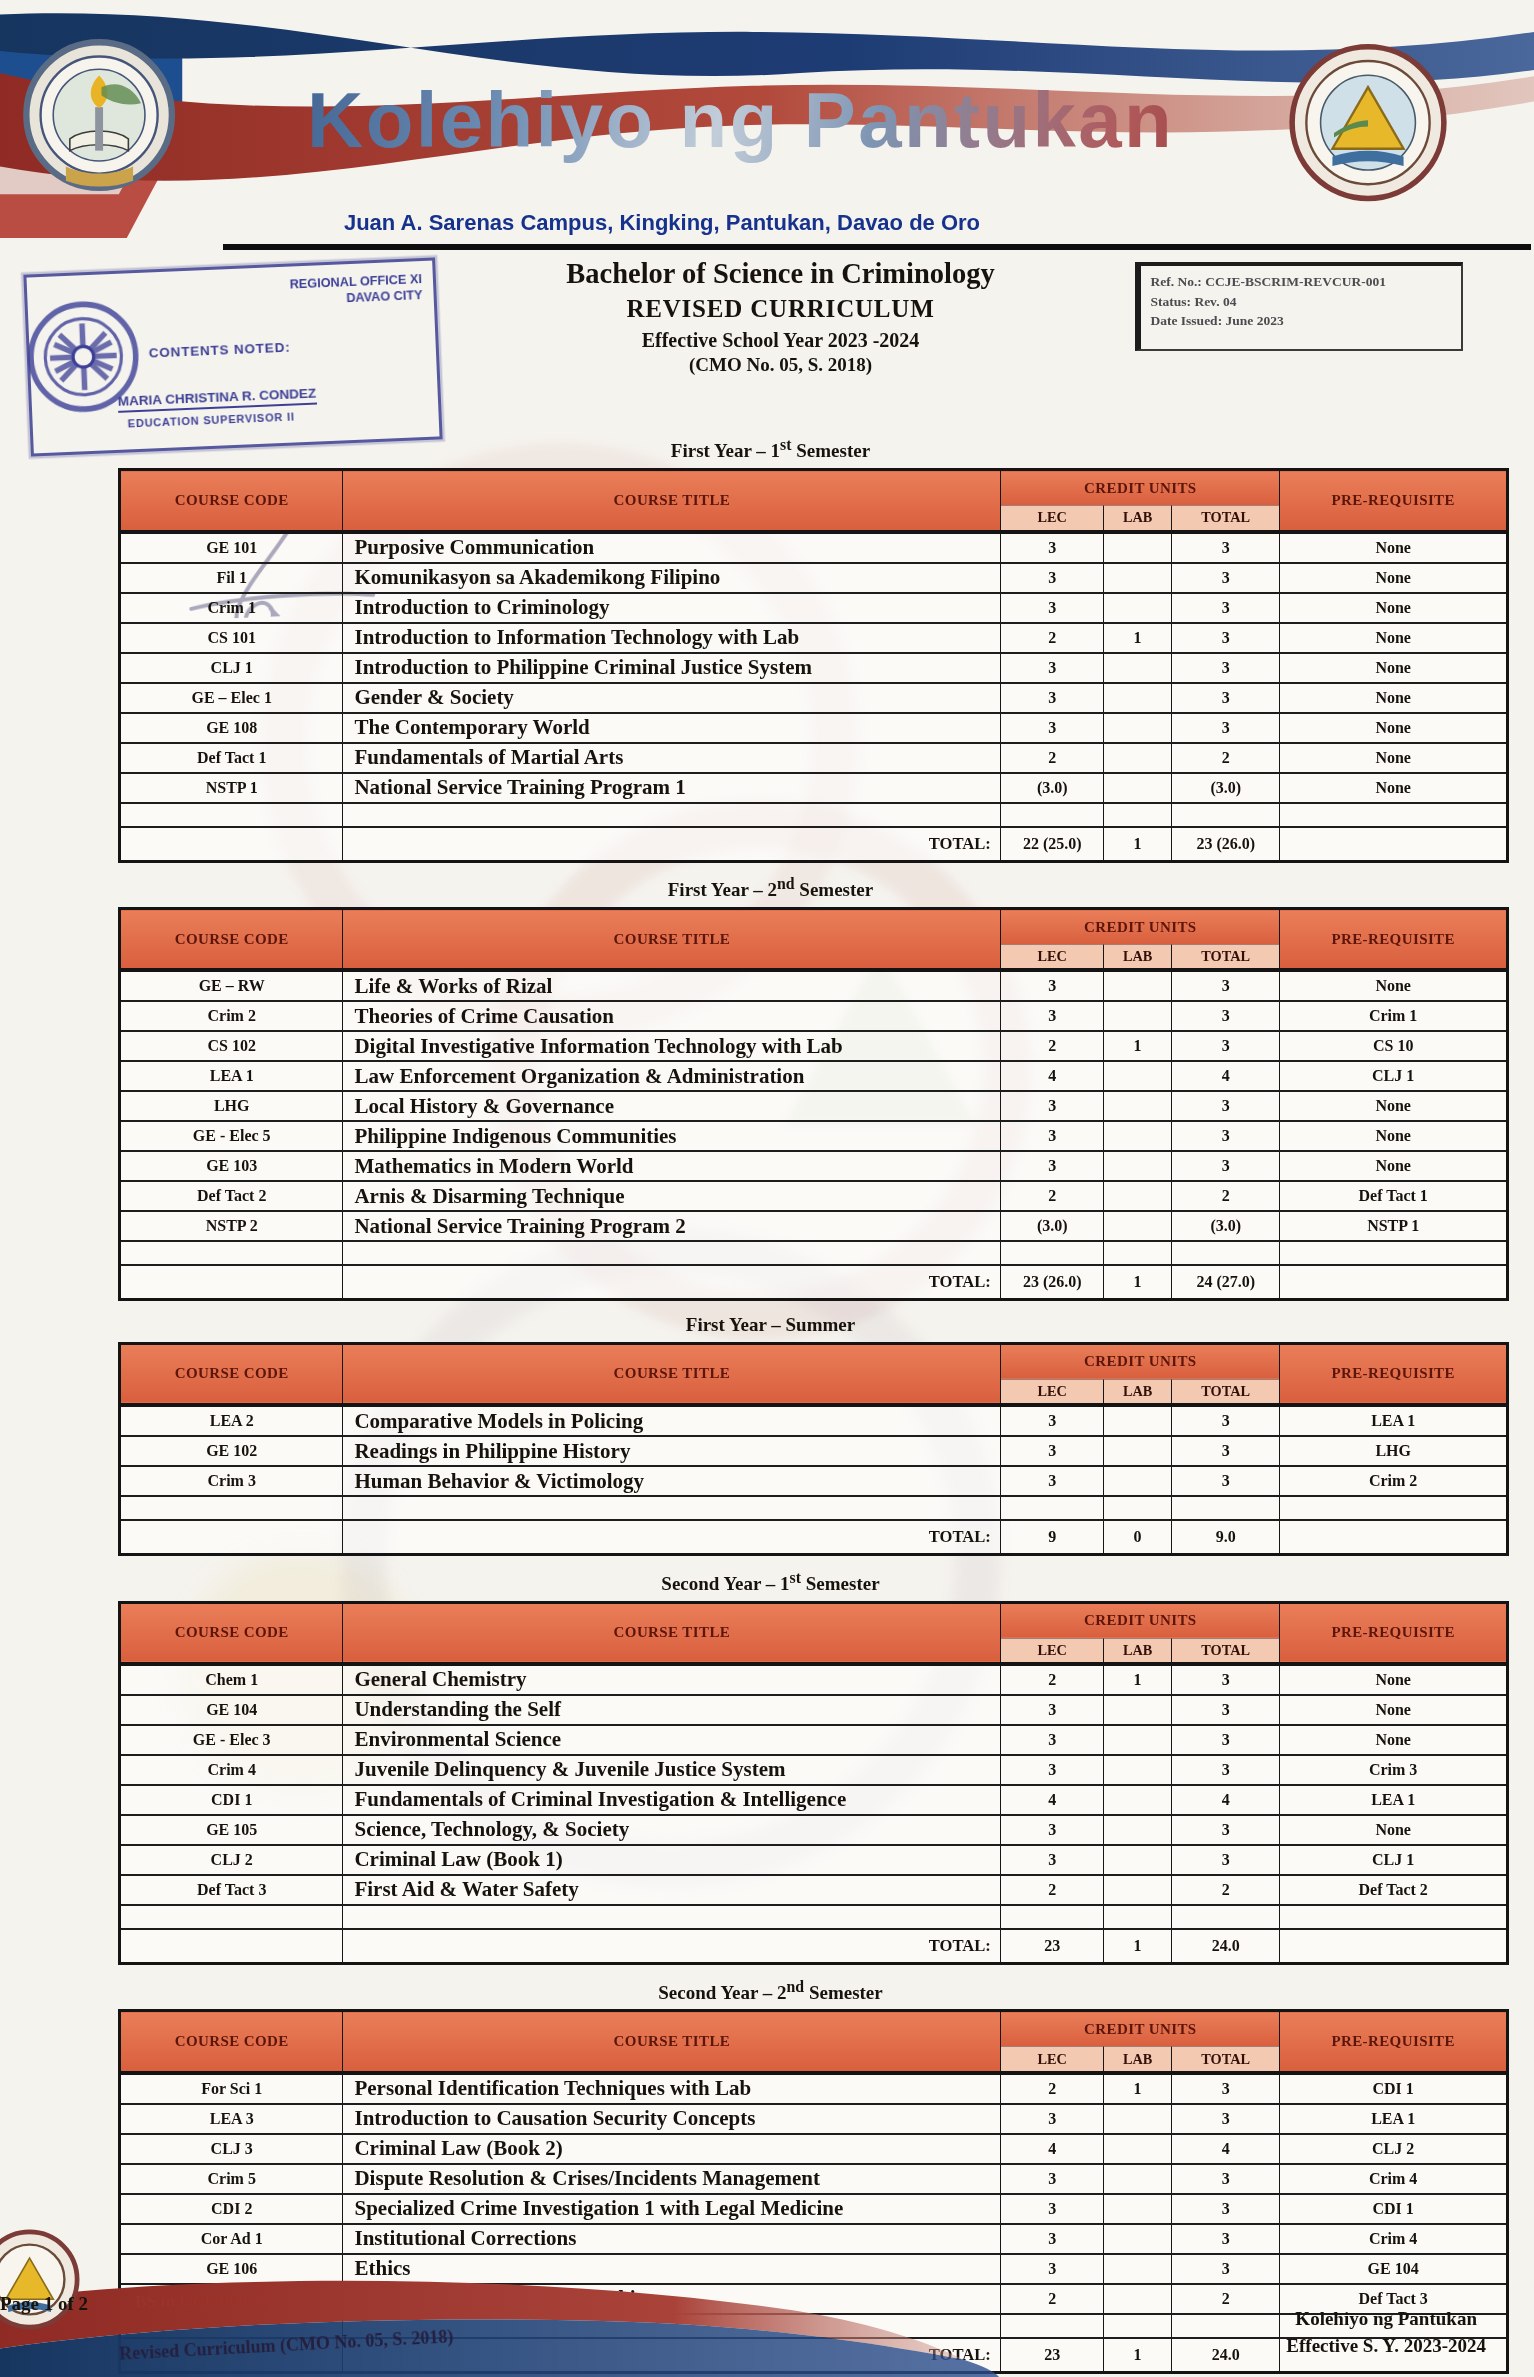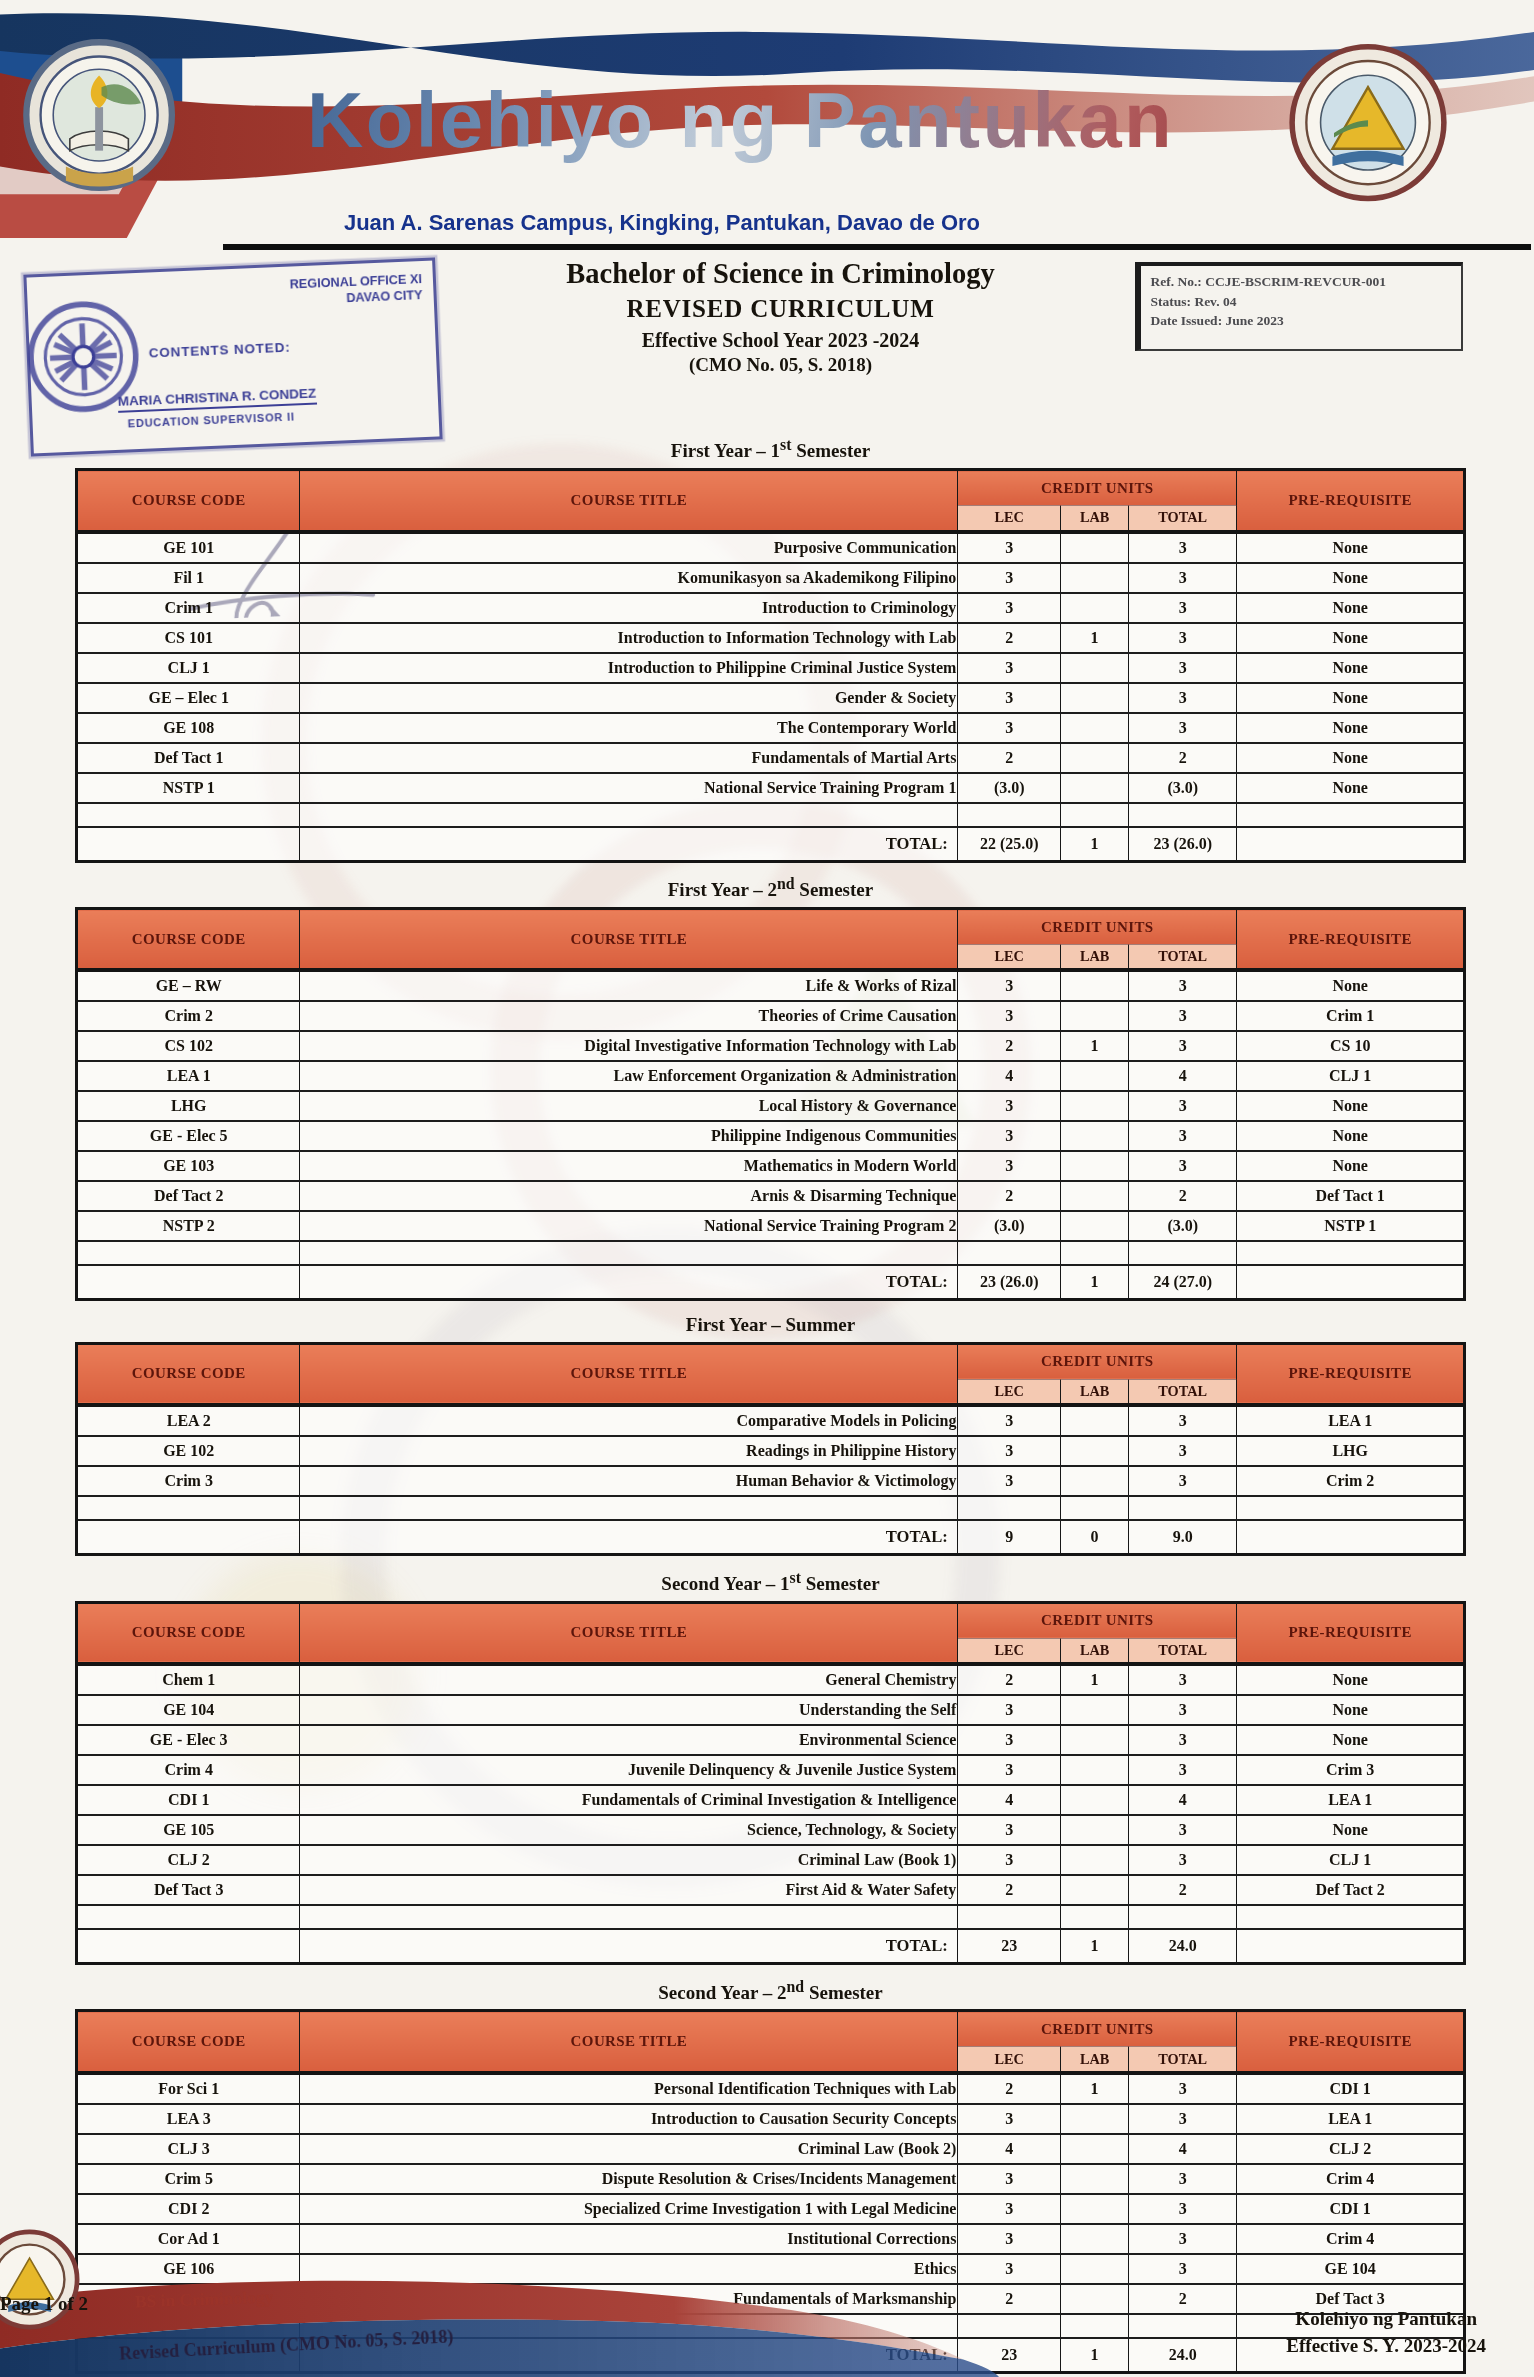--- a/index.html
+++ b/index.html
@@ -39,32 +39,32 @@
   .t-eff{font-size:20px;font-weight:bold;margin-top:6.3px;}
   .t-cmo{font-size:19px;font-weight:bold;margin-top:1.6px;}
   .refbox{position:absolute;left:1135px;top:262px;width:301px;height:70px;border:2.4px solid #3a3a3a;
     border-left:6.3px solid #1c1c1c;border-top:4.8px solid #1c1c1c;padding:6.3px 9.5px;color:#4c4c50;
     font-size:13.5px;font-weight:bold;line-height:1.45;filter:blur(0.3px);}
   
   .content{position:absolute;left:75px;top:430px;width:1391px;}
   .sec{margin-bottom:12.7px;}
   .sec h3{margin:6.3px 0 5.5px 0;text-align:center;font-size:19px;font-weight:bold;color:#17130c;filter:blur(0.2px);}
   table.cur{width:100%;border-collapse:collapse;table-layout:fixed;border:3.2px solid #141414;
-    background:rgba(255,255,255,.55);}
+    background:rgba(255,255,255,.55);margin-left:43px;}
   table.cur th,table.cur td{border-left:1.6px solid #171717;border-right:1.6px solid #171717;
     font-weight:bold;filter:blur(0.2px);}
   .hc{background:linear-gradient(180deg,#ea7e59,#d95f3e);color:#5c150b;
     font-family:"Liberation Serif",serif;font-size:15px;letter-spacing:0.4px;height:32px;}
   th.cu{border-bottom:1.6px solid rgba(92,21,11,.55);}
   th.sub{background:#f4c9b2;color:#321008;font-size:14.3px;height:21.4px;}
   table.cur thead{border-bottom:4px solid #141414;}
   table.cur tbody tr{border-top:2.4px solid #1d1d1d;}
   table.cur tbody tr:first-child{border-top:none;}
   td.code{text-align:center;font-size:16px;height:26px;}
-  td.ctitle{text-align:right;padding-left:11px;font-size:16px;}
+  td.ctitle{text-align:left;padding-left:11px;font-size:21px;}
   td.num{text-align:center;font-size:16px;}
   td.pre{text-align:center;font-size:16px;}
   tr.empty td{height:20px;}
   tr.totalrow td{height:30px;border-top:2.4px solid #1d1d1d;}
   td.total-label{text-align:right;padding-right:9.5px;font-size:16.6px;}
   
   .footer-wave{position:absolute;left:0;bottom:0;}
   .page-num{position:absolute;left:0;bottom:62px;width:1534px;text-align:left;font-size:19px;font-weight:bold;}
   .foot-right{position:absolute;right:48px;bottom:17.4px;text-align:center;font-size:19px;font-weight:bold;line-height:1.45;filter:blur(0.2px);}
   .foot-left1{position:absolute;left:135px;bottom:67px;font-size:17.4px;font-weight:bold;color:#9c352a;opacity:.75;transform:rotate(-2deg);}

